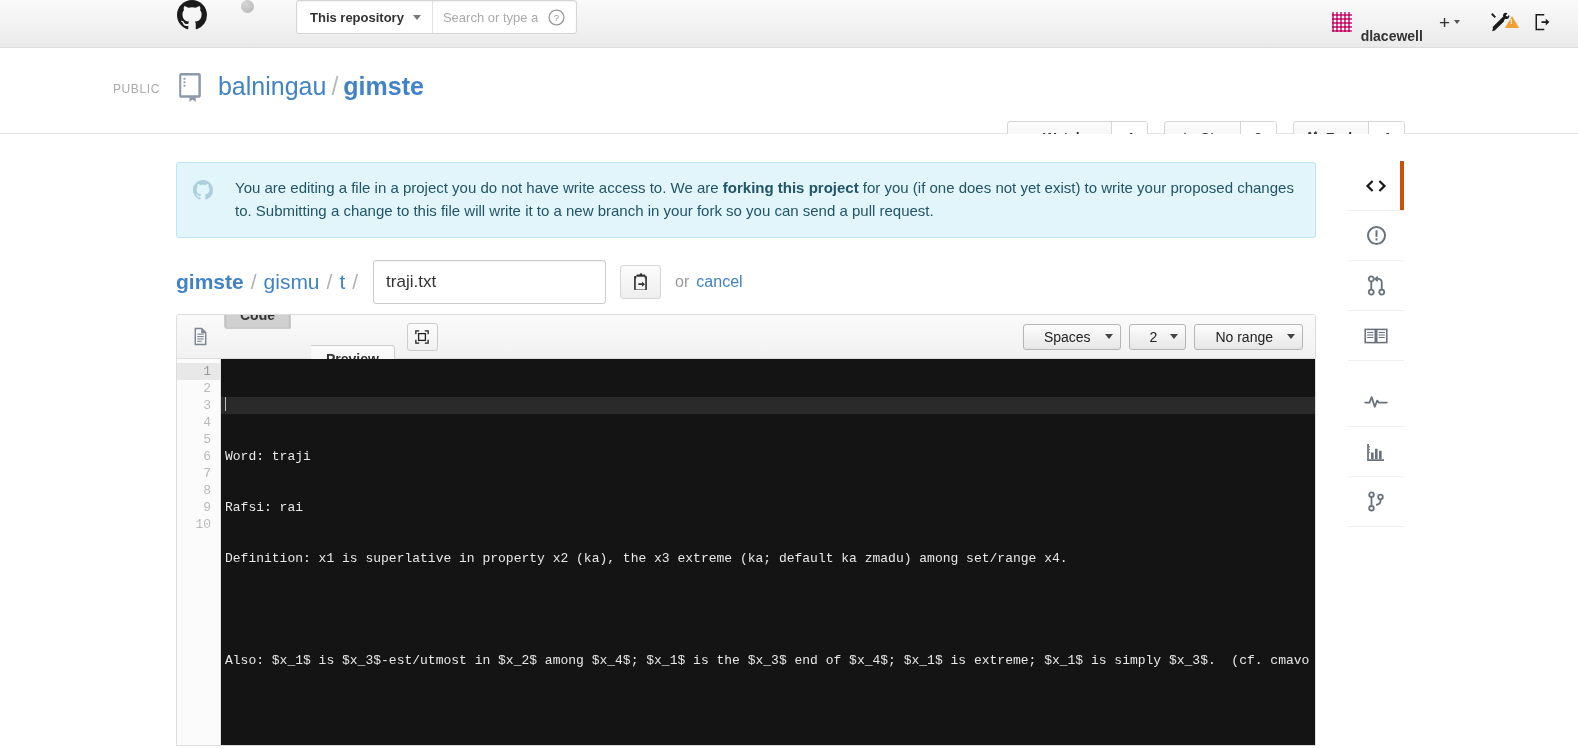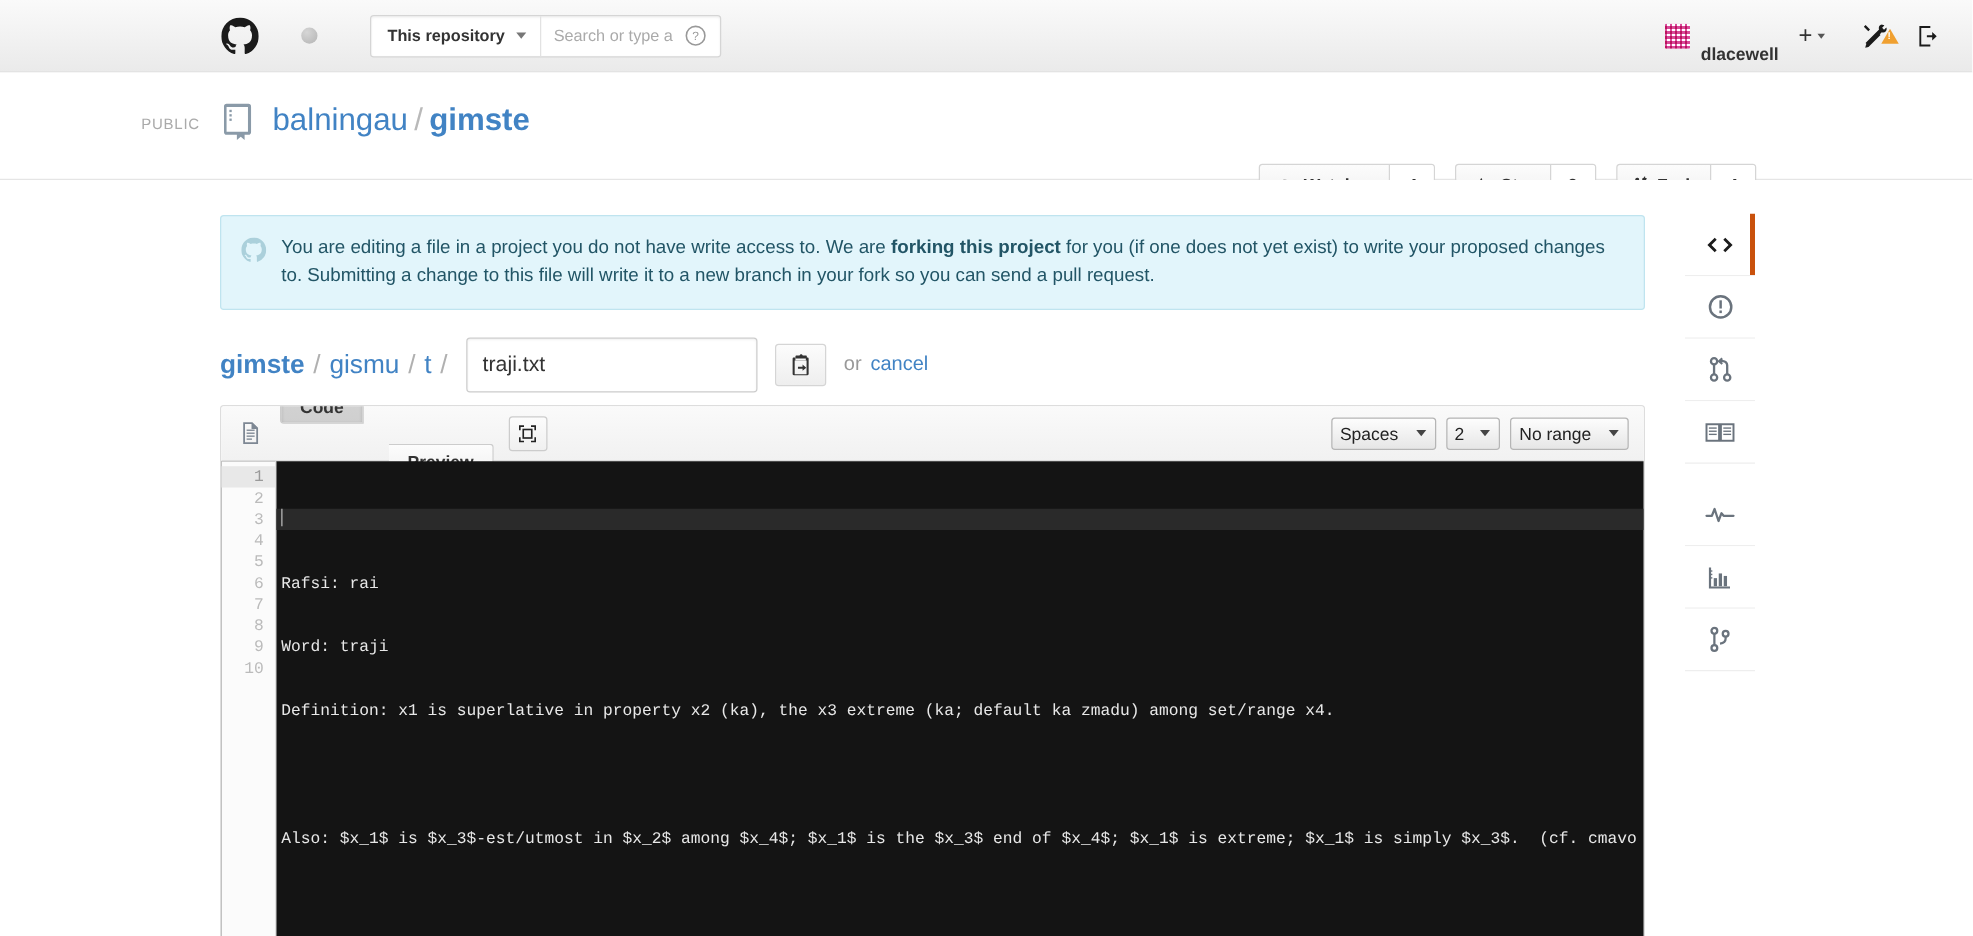--- a/index.html
+++ b/index.html
@@ -8,25 +8,25 @@
     width: 1578px; height: 749px;
     overflow: hidden;
     background: #fff;
     font-family: "Liberation Sans", sans-serif;
     -webkit-font-smoothing: antialiased;
   }
 
   
   .site-header {
     position: relative;
-    height: 58px;
+    height: 48px;
     background: linear-gradient(#fafafa, #eaeaea);
     border-bottom: 1px solid #dcdcdc;
     display: flex;
-    align-items: center;
+    align-items: flex-start;
   }
   .hdr-divider { width: 1px; background: #dcdcdc; }
   .hdr-logo {
     width: 61px;
     display: flex; align-items: center; justify-content: center;
     cursor: pointer;
   }
   .hdr-logo svg { display:block; }
   .hdr-spacer-left { width: 160px; }
   .hdr-dot-cell {
@@ -216,21 +216,21 @@
     width: 1140px;
   }
 
   .flash-notice {
     margin-top: 28px;
     background: #e2f5fb;
     border: 1px solid #bfe4ef;
     border-radius: 3px;
     padding: 14px 16px 15px 16px;
     display: flex;
-    gap: 12px;
+    gap: 22px;
     color: #225566;
     font-size: 15px;
     line-height: 1.5;
   }
   .flash-icon { flex: 0 0 auto; padding-top: 3px; opacity: 0.45; }
   .flash-text b { font-weight: bold; }
 
   .file-path-row {
     margin-top: 22px;
     display: flex; align-items: center;
@@ -313,21 +313,21 @@
     margin-left: auto;
     display: flex; align-items: center;
     gap: 8px;
   }
   .sel {
     height: 26px;
     border: 1px solid #b5b5b5;
     border-radius: 3px;
     background: linear-gradient(#fdfdfd, #e6e6e6);
     display: flex; align-items: center;
-    padding: 0 7px 0 6px;
+    padding: 0 7px 0 20px;
     font-size: 14px; color: #222;
     cursor: pointer;
     white-space: nowrap;
   }
   .sel .sel-label { margin-right: 14px; }
   .sel.narrow .sel-label { margin-right: 13px; }
   .sel .caret-dn { border-top-color: #444; }
 
   
   .code-area {
@@ -601,22 +601,22 @@
           <div class="ln">4</div>
           <div class="ln">5</div>
           <div class="ln">6</div>
           <div class="ln">7</div>
           <div class="ln">8</div>
           <div class="ln">9</div>
           <div class="ln">10</div>
         </div>
         <div class="code-pane">
           <div class="code-line active-line"><span class="cursor"></span></div>
+          <div class="code-line">Word: traji</div>
           <div class="code-line">Rafsi: rai</div>
-          <div class="code-line">Word: traji</div>
           <div class="code-line">Definition: x1 is superlative in property x2 (ka), the x3 extreme (ka; default ka zmadu) among set/range x4.</div>
           <div class="code-line"></div>
           <div class="code-line">Also: $x_1$ is $x_3$-est/utmost in $x_2$ among $x_4$; $x_1$ is the $x_3$ end of $x_4$; $x_1$ is extreme; $x_1$ is simply $x_3$.  (cf. cmavo list rai, jimte, kuspe, traji, mutce, note that suffix -rai is used in the sense of superlative)</div>
           
           
           
         </div>
       </div>
     </div>
   </div>

